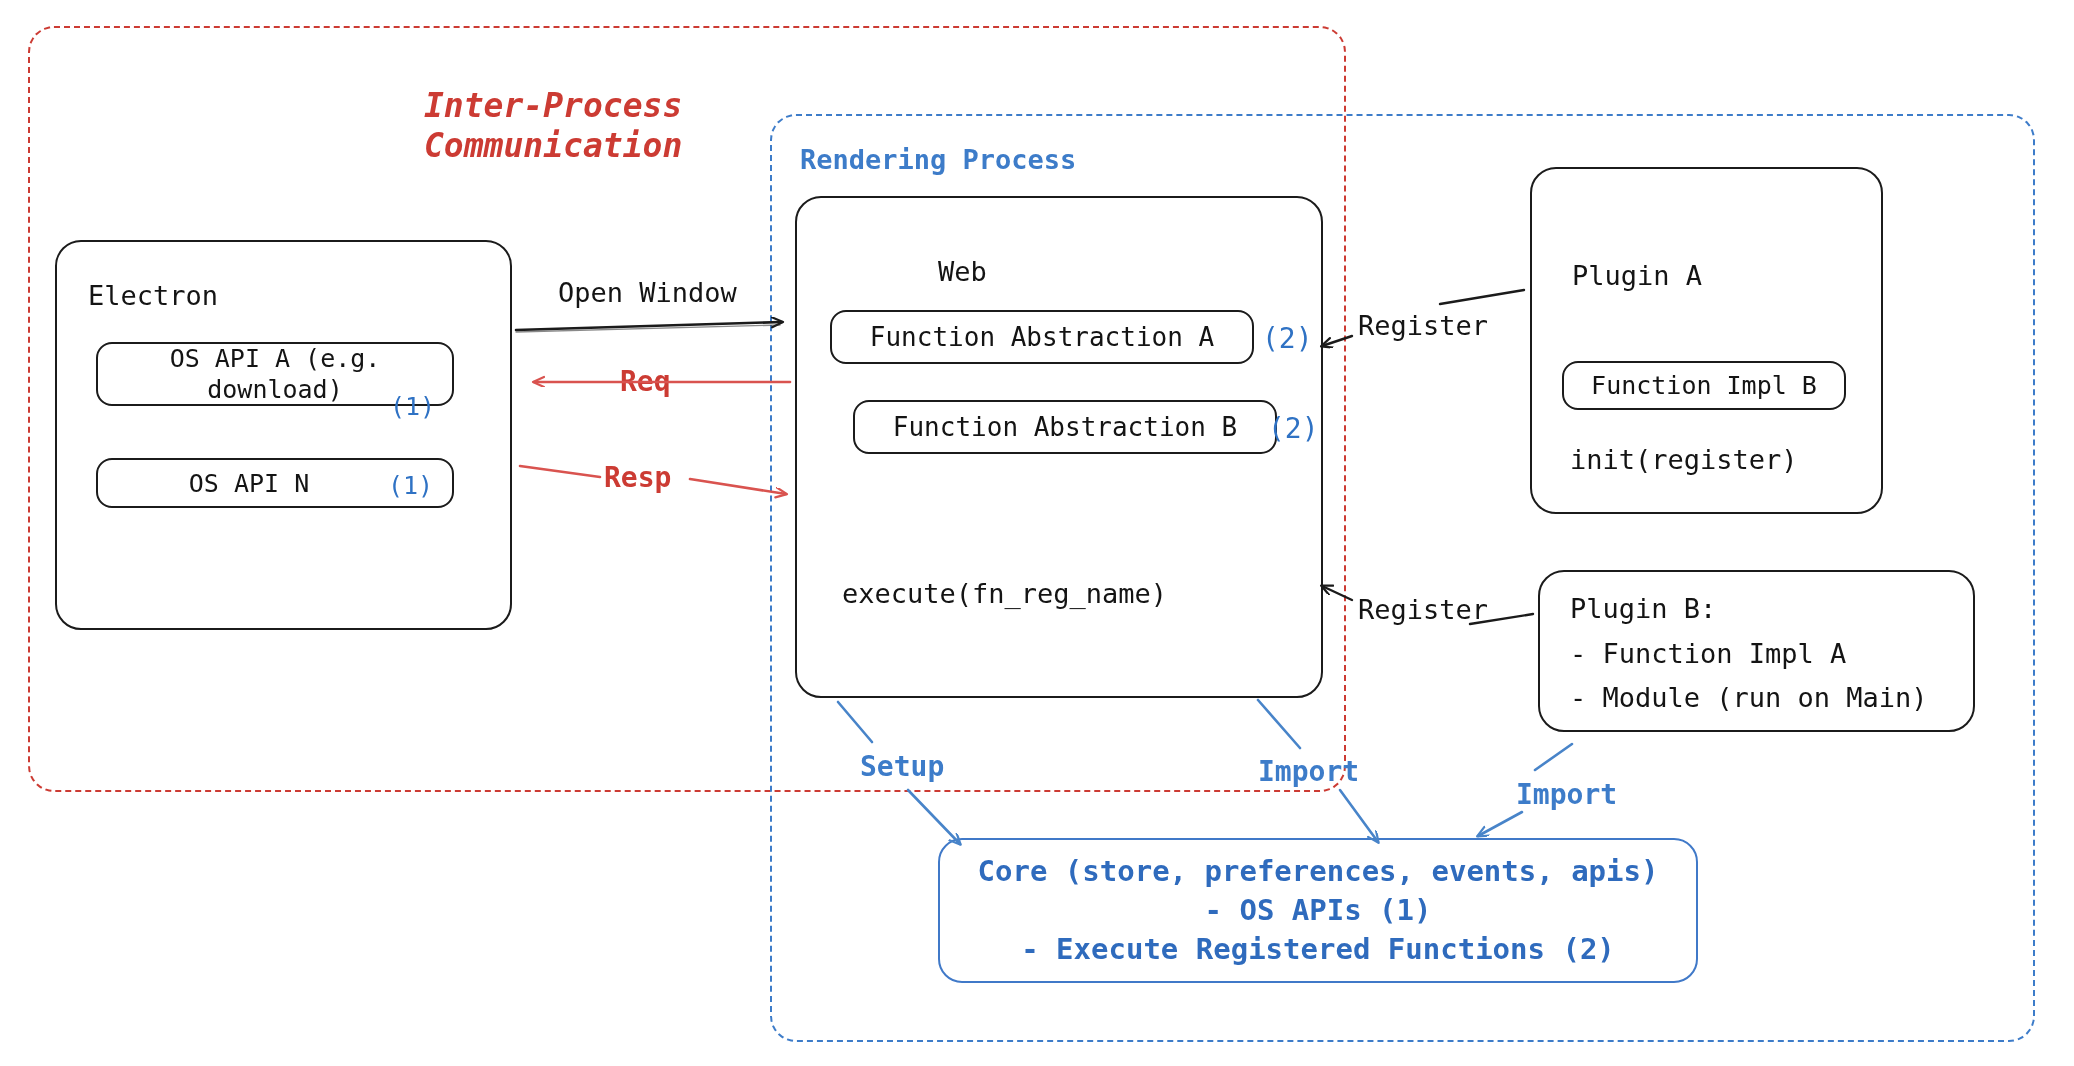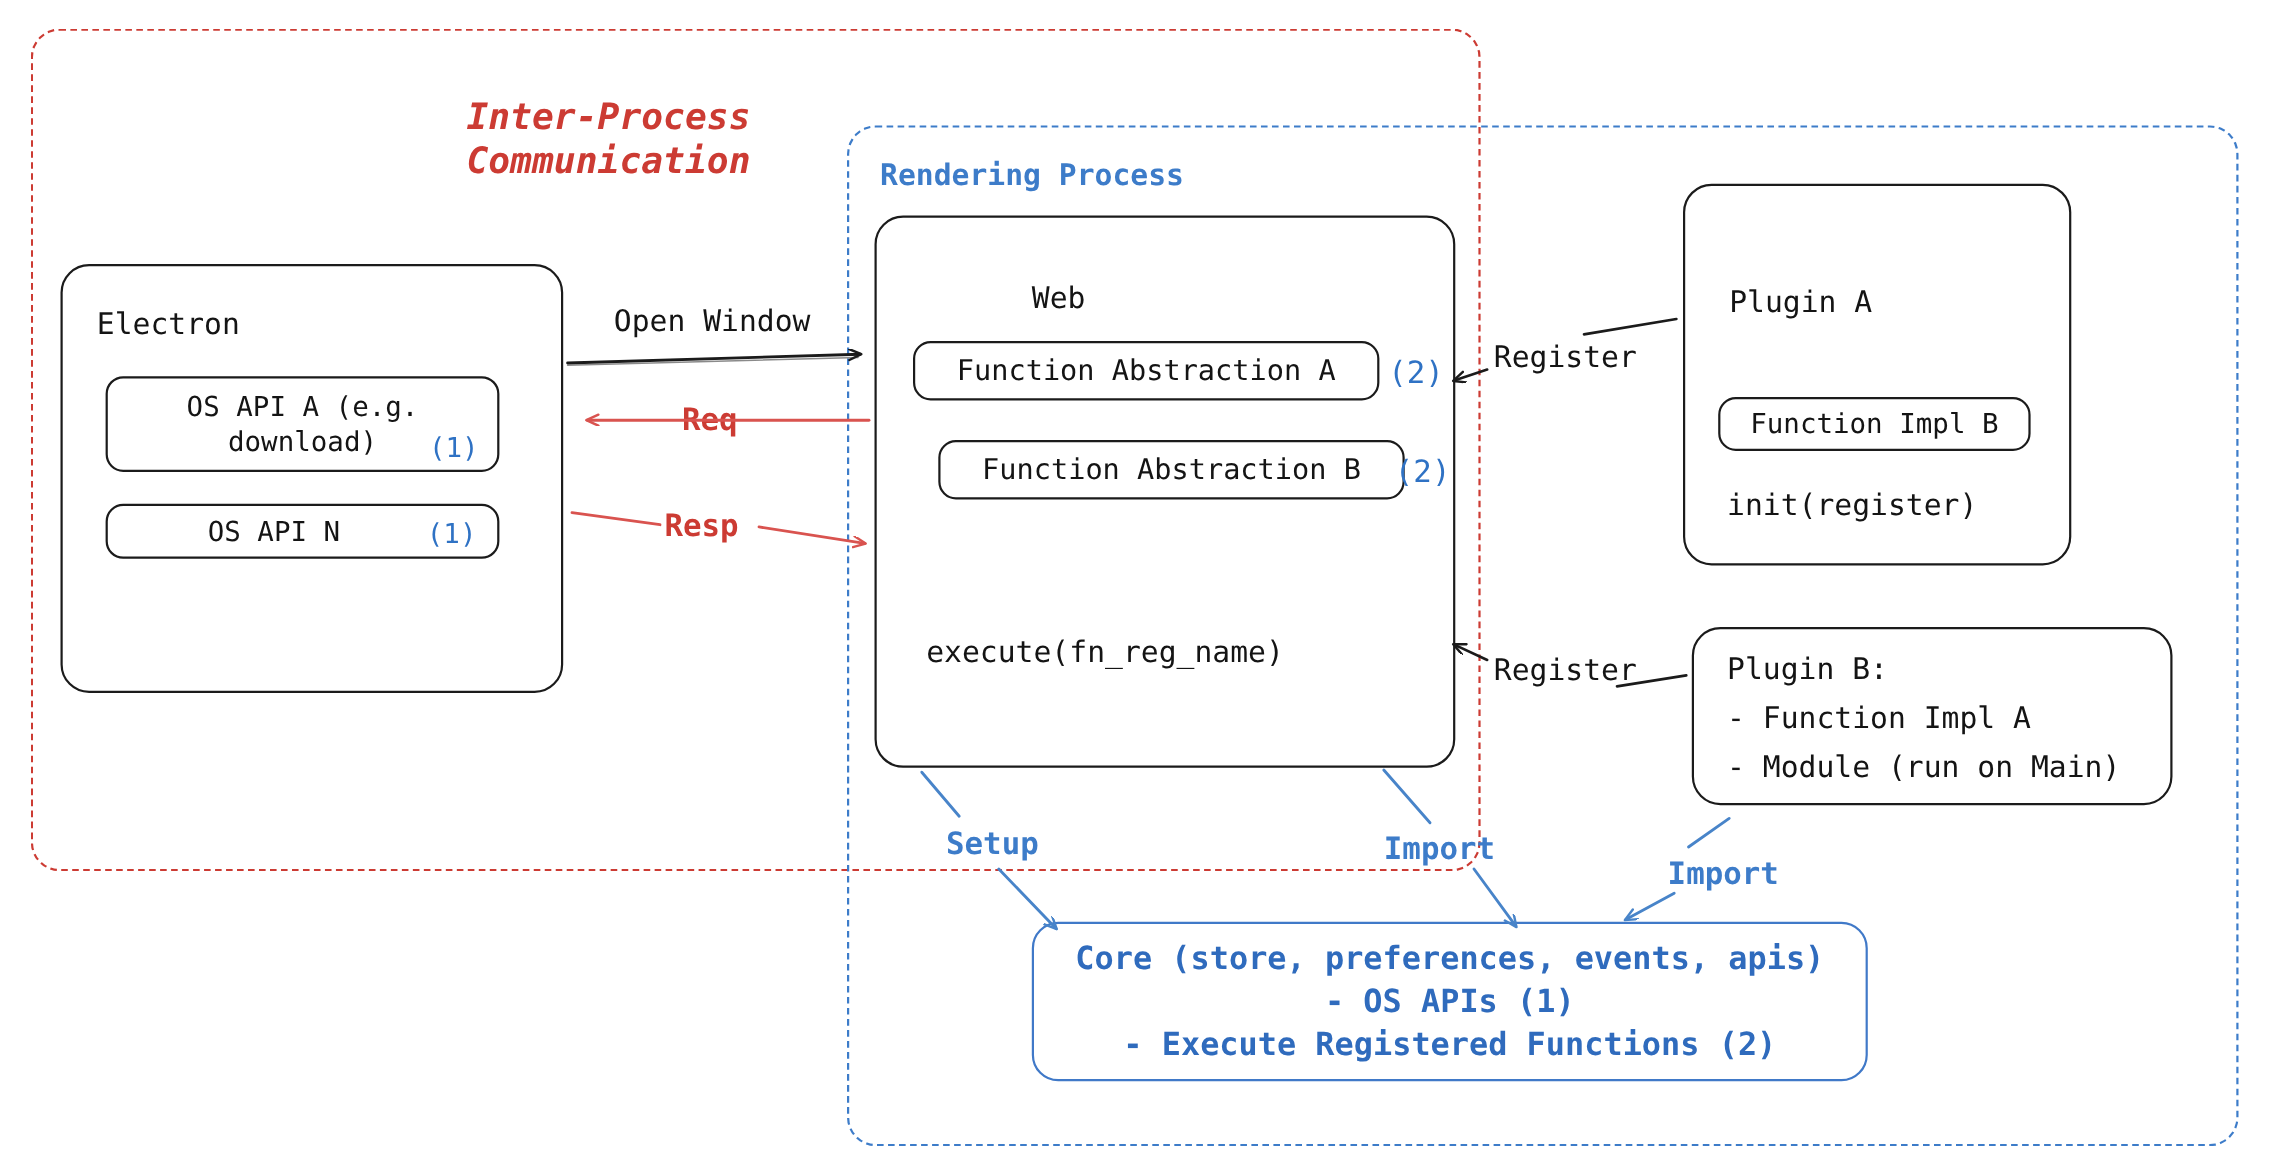--- a/index.html
+++ b/index.html
@@ -97,21 +97,21 @@
 
   <div class="label red-text two-line" style="left:424px; top:86px; font-size:33px; font-weight:600;font-style:italic;">Inter-Process
 Communication</div>
 
   <div class="label blue-text" style="left:800px; top:144px; font-size:27px; font-weight:600;">Rendering Process</div>
 
   <div class="node solid-box" style="left:55px; top:240px; width:457px; height:390px;"></div>
 
   <div class="title-in-box" style="left:88px; top:280px; font-size:27px;">Electron</div>
 
-  <div class="node inner-box" style="left:96px; top:342px; width:358px; height:87px;">
+  <div class="node inner-box" style="left:96px; top:342px; width:358px; height:64px;">
     <span style="font-size:25px; white-space:pre-line; line-height:1.25;">OS API A (e.g.
 download)</span>
   </div>
   <div class="marker" style="left:390px; top:392px; font-size:25px;">(1)</div>
 
   <div class="node inner-box" style="left:96px; top:458px; width:358px; height:50px;">
     <span style="font-size:25px; margin-right:52px;">OS API N</span>
   </div>
   <div class="marker" style="left:388px; top:471px; font-size:25px;">(1)</div>
 

